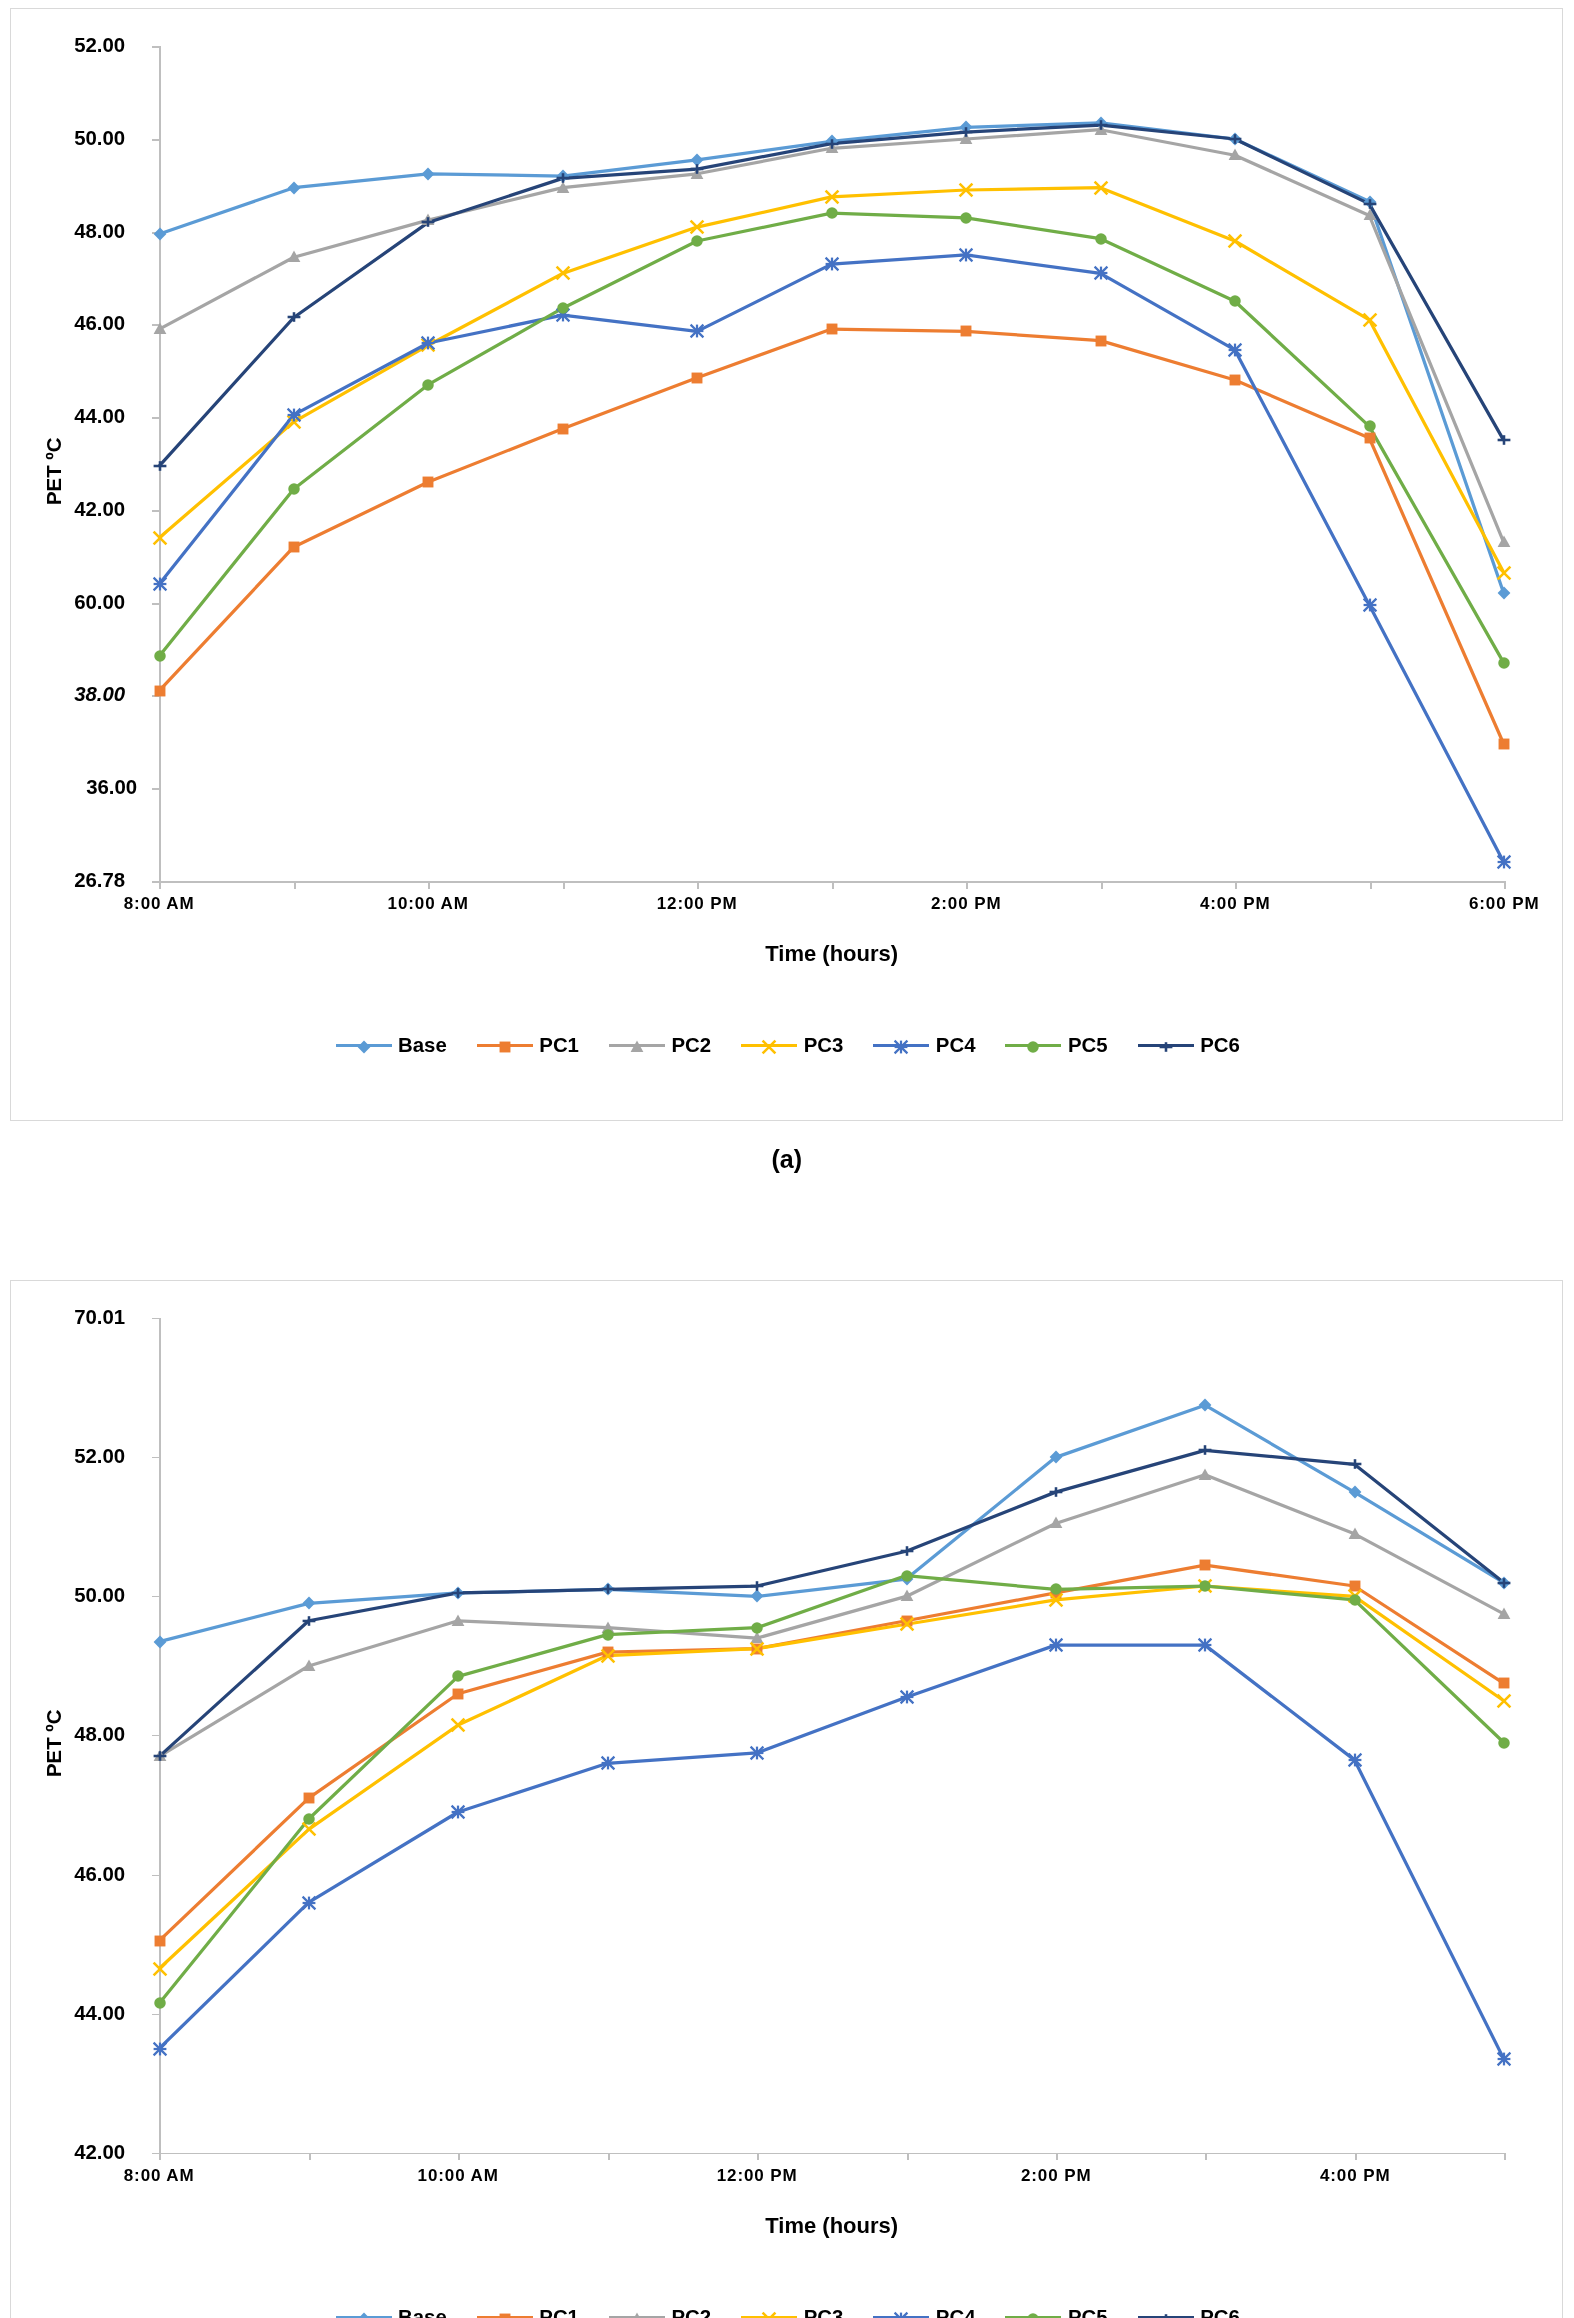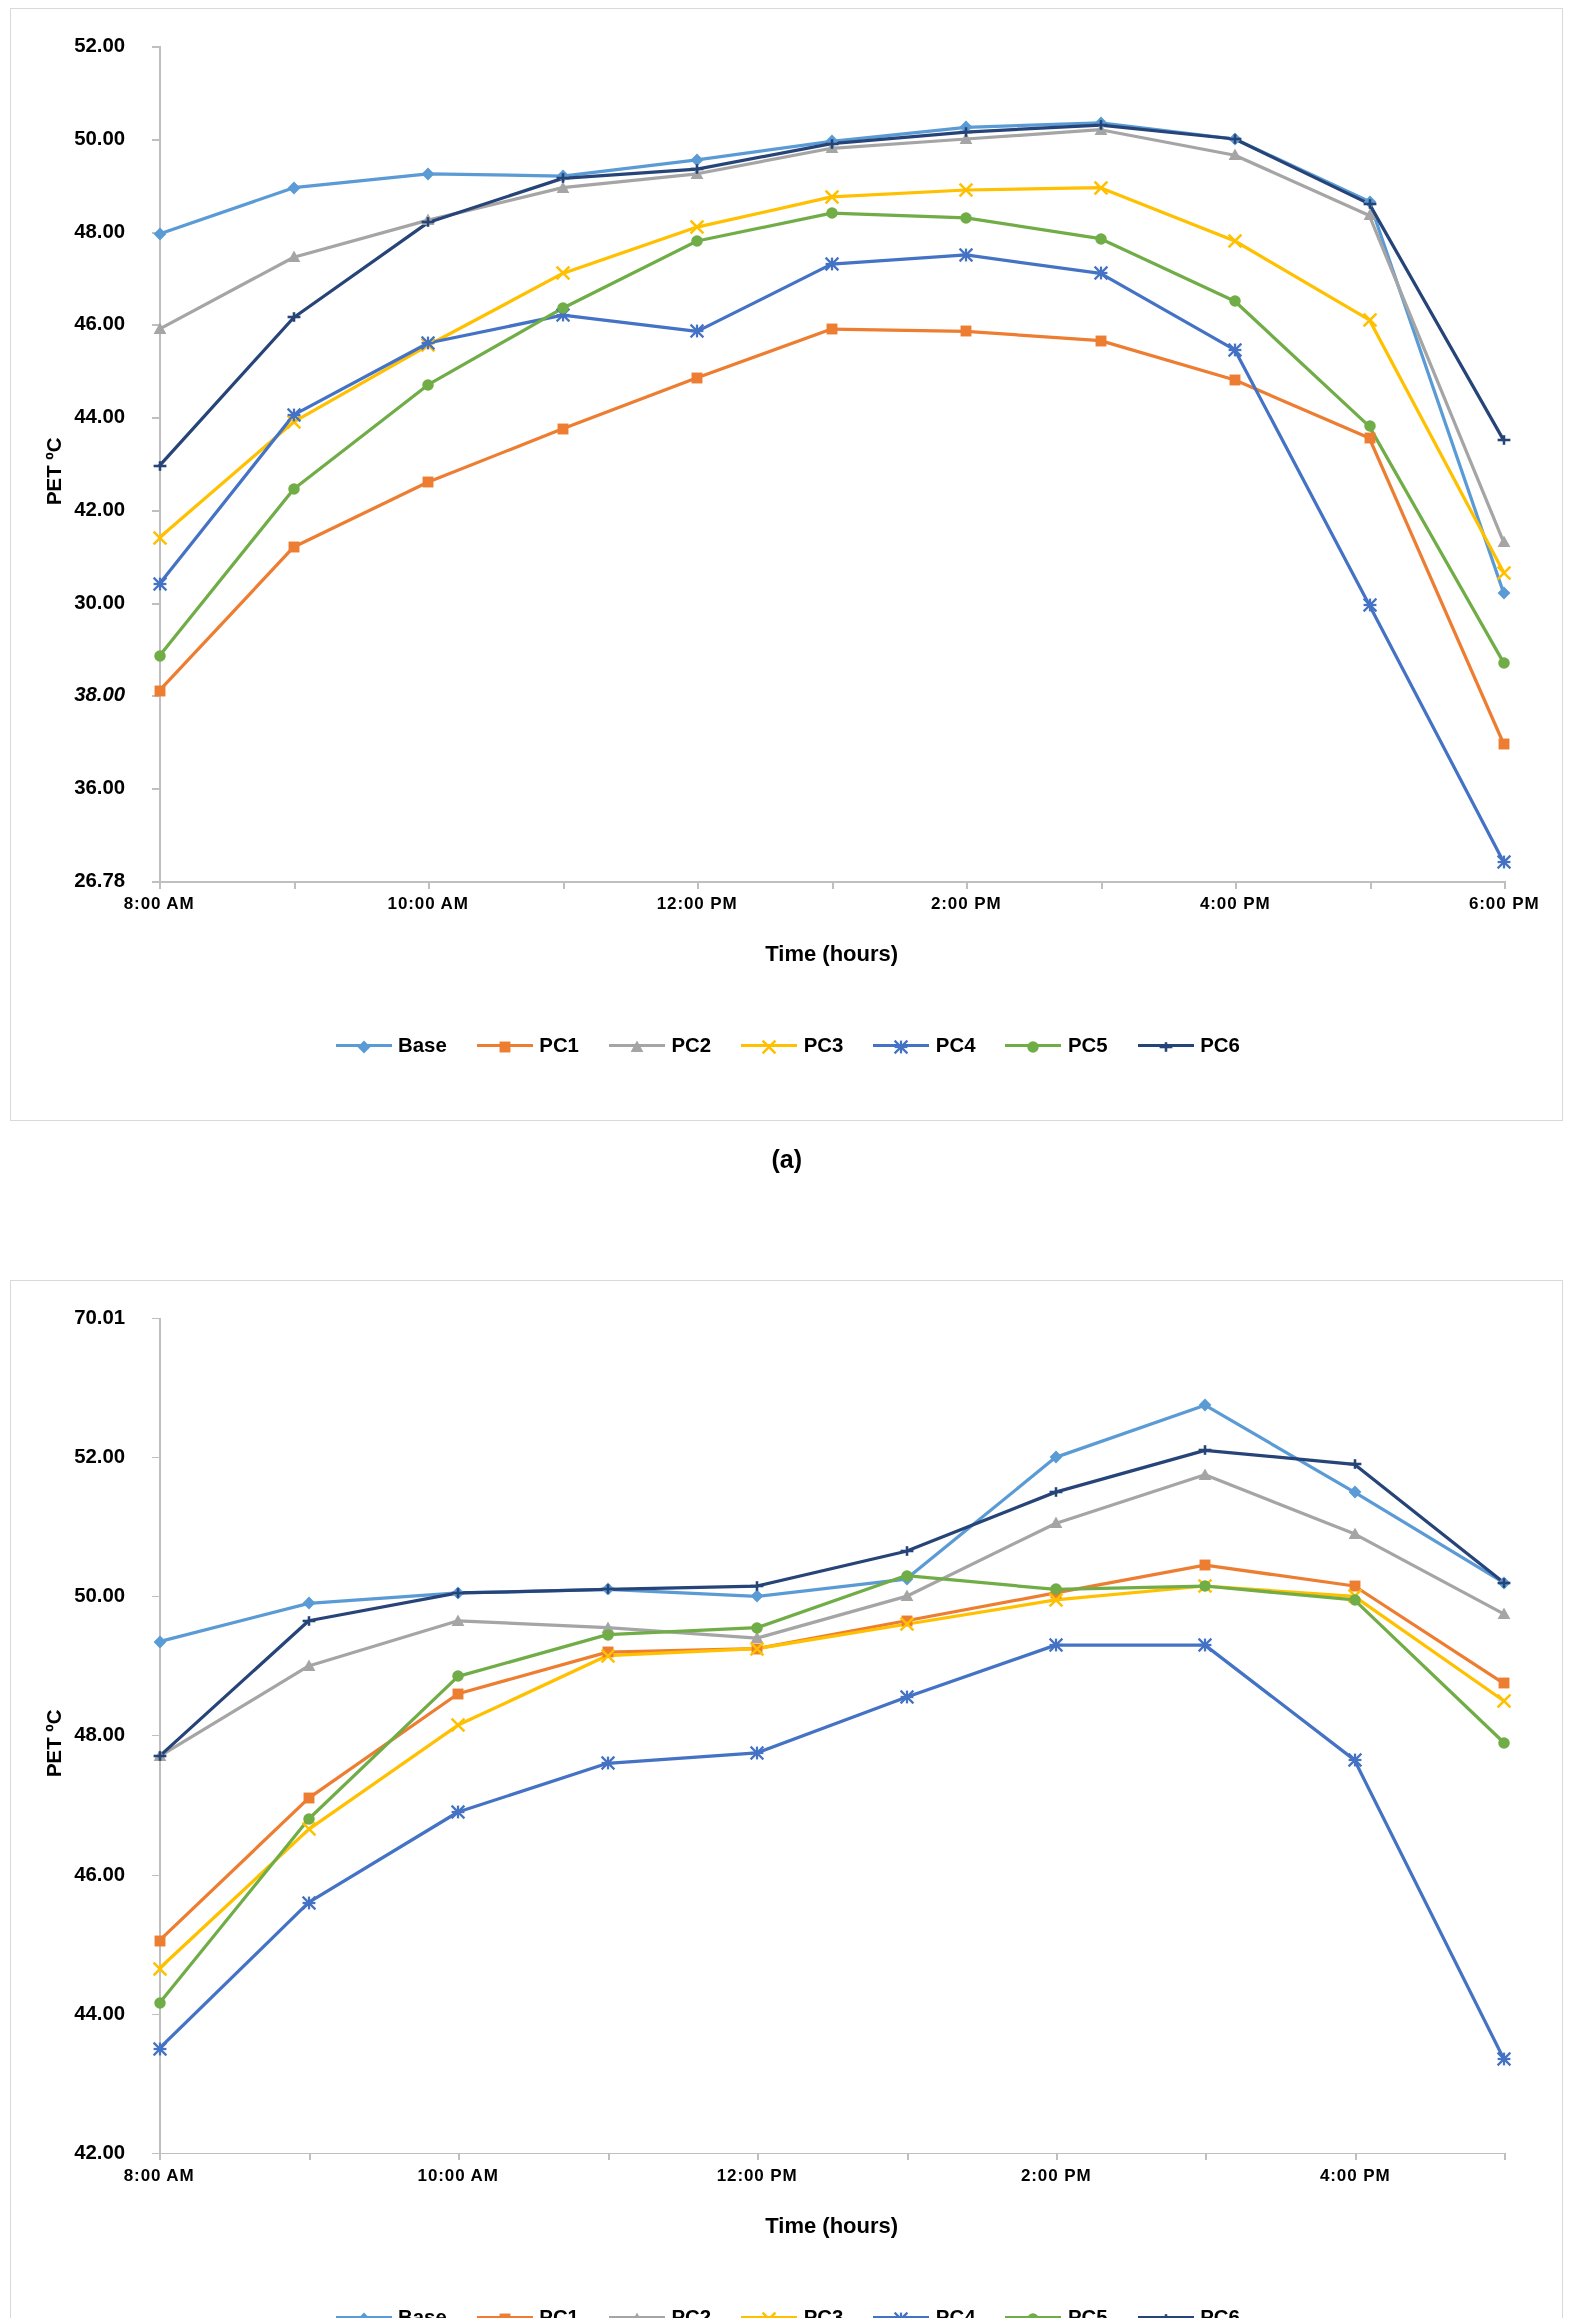--- a/index.html
+++ b/index.html
@@ -26,25 +26,25 @@
 </head>
 <body>
 
 <div class="page">
 
   <div class="panel" id="panel-a">
     <div class="chart-area" id="area-a">
         <div class="ylabel" style="left: 32px; top: 496px;">PET ºC</div>
         <div class="ytick" style="left: 42px; width: 93px; top: 860px;">26.78</div>
         <div class="axisline" style="left: 141px; top: 872px; width: 7.4px; height: 1.4px;"></div>
-        <div class="ytick" style="left: 42px; width: 93px; top: 767px;">36.00</div>
+        <div class="ytick" style="left: 54px; width: 93px; top: 767px;">36.00</div>
         <div class="axisline" style="left: 141px; top: 779px; width: 7.4px; height: 1.4px;"></div>
         <div class="ytick" style="left: 42px; width: 93px; top: 674px; font-style: italic;">38.00</div>
         <div class="axisline" style="left: 141px; top: 686px; width: 7.4px; height: 1.4px;"></div>
-        <div class="ytick" style="left: 42px; width: 93px; top: 582px;">30.00</div>
+        <div class="ytick" style="left: 42px; width: 93px; top: 582px;">60.00</div>
         <div class="axisline" style="left: 141px; top: 594px; width: 7.4px; height: 1.4px;"></div>
         <div class="ytick" style="left: 42px; width: 93px; top: 489px;">42.00</div>
         <div class="axisline" style="left: 141px; top: 501px; width: 7.4px; height: 1.4px;"></div>
         <div class="ytick" style="left: 42px; width: 93px; top: 396px;">44.00</div>
         <div class="axisline" style="left: 141px; top: 408px; width: 7.4px; height: 1.4px;"></div>
         <div class="ytick" style="left: 42px; width: 93px; top: 303px;">46.00</div>
         <div class="axisline" style="left: 141px; top: 315px; width: 7.4px; height: 1.4px;"></div>
         <div class="ytick" style="left: 42px; width: 93px; top: 211px;">48.00</div>
         <div class="axisline" style="left: 141px; top: 223px; width: 7.4px; height: 1.4px;"></div>
         <div class="ytick" style="left: 42px; width: 93px; top: 118px;">50.00</div>

